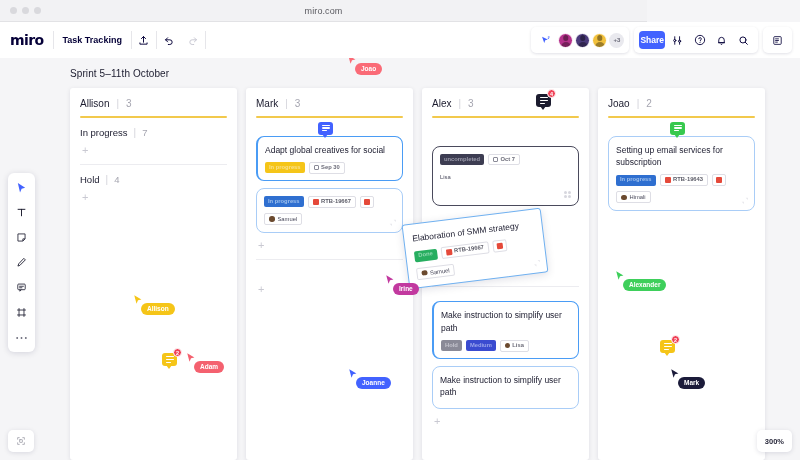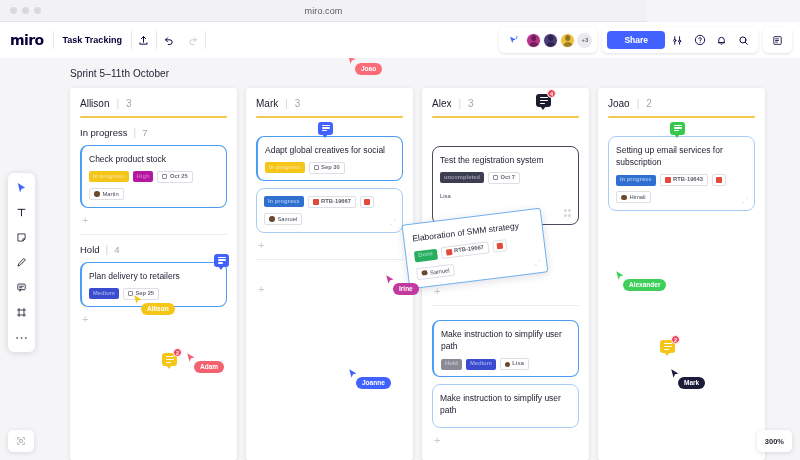--- a/index.html
+++ b/index.html
@@ -93,21 +93,21 @@
   .avmore {
     width: 15px; height: 15px; border-radius: 50%;
     background: #e9e9ee; color: #6a6a78;
     font-size: 6px; font-weight: 700;
     display:flex; align-items:center; justify-content:center;
   }
   .share-btn {
     background: #4262ff; color: #fff;
     font-size: 8.5px; font-weight: 700;
     border: none; border-radius: 4px;
-    padding: 5px 17px; cursor: pointer;
+    padding: 5px 1px; cursor: pointer;
     line-height: 1;
   }
   .grp-icon {
     width: 19px; height: 19px; display: flex;
     align-items: center; justify-content: center;
     color: #050038; cursor: pointer;
   }
 
   
   .canvas {
@@ -440,64 +440,31 @@
           <span class="frame-count">3</span>
         </div>
         <div class="frame-rule"></div>
 
         <div class="sect-head">
           <span class="sect-name">In progress</span>
           <span class="frame-sep">|</span>
           <span class="sect-count">7</span>
         </div>
 
-        <div class="card sel-blue">
-          <div class="card-title">Check product stock</div>
-          <div class="tagrow">
-            <span class="tag yellow">In progress</span>
-            <span class="tag purple">High</span>
-            <span class="chip">
-                <i class="cal"></i>
-                <b>Oct 25</b>
-              </span>
-          </div>
-          <div class="assignee">
-              <i class="dot"></i>
-              <span>Martin</span>
-            </div>
-        </div>
 
 
         <div class="add-plus">+</div>
         <div class="sect-rule"></div>
 
         <div class="sect-head">
           <span class="sect-name">Hold</span>
           <span class="frame-sep">|</span>
           <span class="sect-count">4</span>
         </div>
 
-        <div class="card sel-blue">
-          <div class="card-title">Plan delivery to retailers</div>
-          <div class="tagrow">
-            <span class="tag blue">Medium</span>
-            <span class="chip">
-                <i class="cal"></i>
-                <b>Sep 25</b>
-              </span>
-          </div>
-
-          <div class="cbub blue" style="top:-9px; right:-3px;">
-            <span class="lines">
-                <i></i>
-                <i></i>
-                <i></i>
-              </span>
-          </div>
-        </div>
 
         <div class="add-plus">+</div>
       </div>
 
       <div class="frame f2">
         <div class="frame-head">
           <span class="frame-name">Mark</span>
           <span class="frame-sep">|</span>
           <span class="frame-count">3</span>
         </div>
@@ -566,21 +533,20 @@
                 <i></i>
               </span>
             <span class="badge">4</span>
           </div>
         </div>
         <div class="frame-rule"></div>
 
         <div style="height:28px;"></div>
 
         <div class="card sel-dark" style="padding-bottom:22px;">
-          <div class="card-title">Test the registration system</div>
           <div class="tagrow">
             <span class="tag dark">uncompleted</span>
             <span class="chip">
                 <i class="cal"></i>
                 <b>Oct 7</b>
               </span>
           </div>
           <div class="assignee plain">
               <span>Lisa</span>
             </div>

